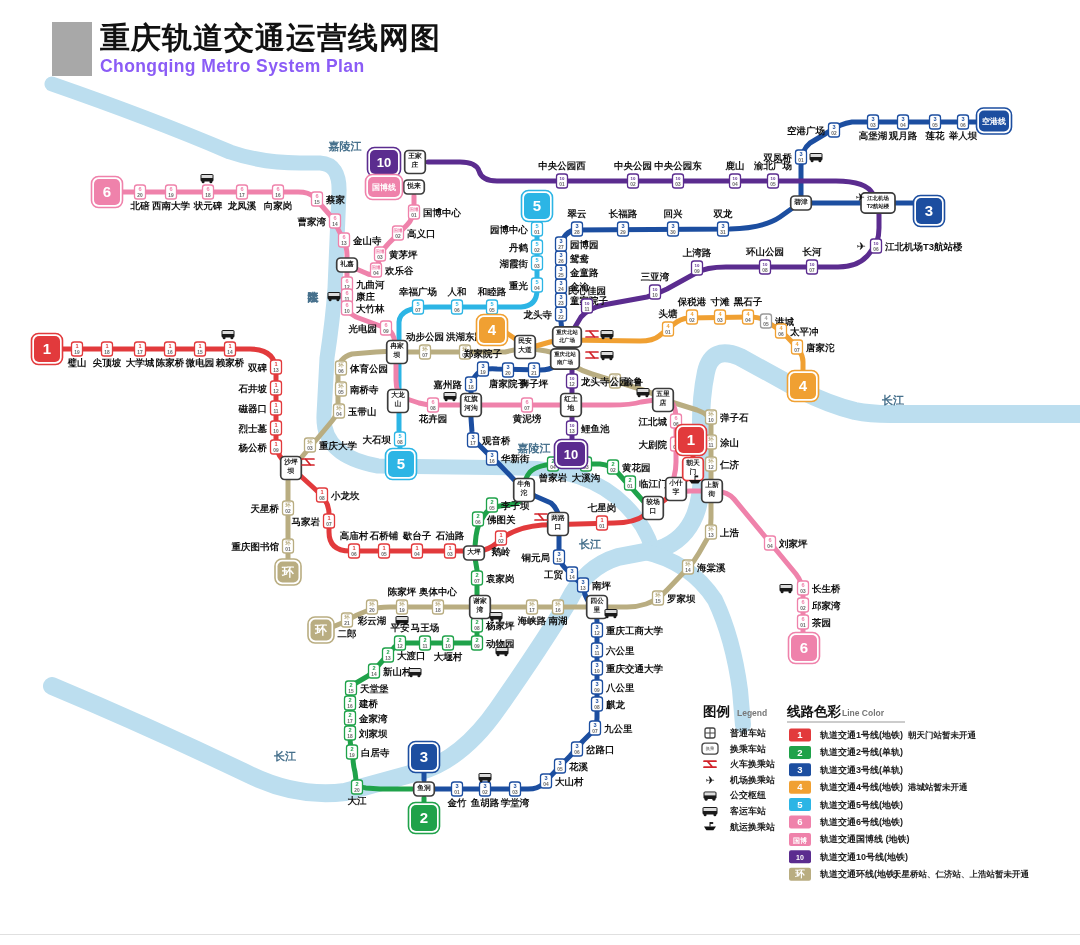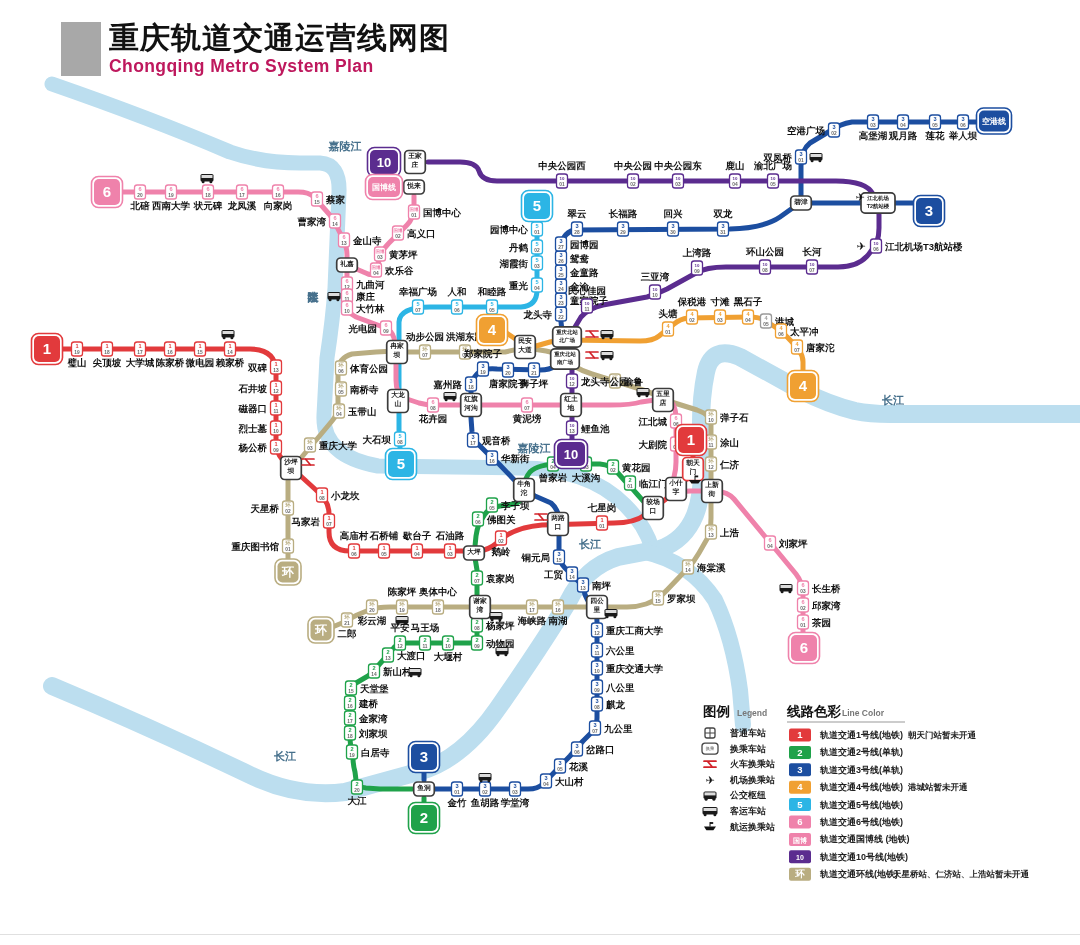--- a/index.html
+++ b/index.html
@@ -1,22 +1,22 @@
 <!DOCTYPE html>
 <html><head>
 <meta charset="utf-8">
 <style>
   html,body{margin:0;padding:0;background:#ffffff;}
   body{font-family:"Liberation Sans","DejaVu Sans",sans-serif;}
   #stage{position:relative;width:1080px;height:945px;background:#fff;overflow:hidden;}
   #map{position:absolute;left:0;top:0;}
-  .hdr{position:absolute;left:61px;top:22px;display:flex;align-items:flex-start;z-index:5;}
+  .hdr{position:absolute;left:52px;top:22px;display:flex;align-items:flex-start;z-index:5;}
   .hdr .sq{width:40px;height:54px;background:#a8a8a8;margin-right:8px;}
   .hdr h1{margin:0;font-size:30px;font-weight:bold;color:#111;letter-spacing:1px;line-height:1.05;}
-  .hdr .sub{font-size:17.5px;font-weight:bold;color:#be185d;letter-spacing:.4px;margin-top:2px;}
+  .hdr .sub{font-size:17.5px;font-weight:bold;color:#8b5cf6;letter-spacing:.4px;margin-top:2px;}
   svg text{user-select:none;}
   .slabel{font:600 9.5px "Liberation Sans","DejaVu Sans",sans-serif;fill:#111;}
 </style>
 </head>
 <body>
 
 <div id="stage">
   <div class="hdr">
     <div class="sq"></div>
     <div>

